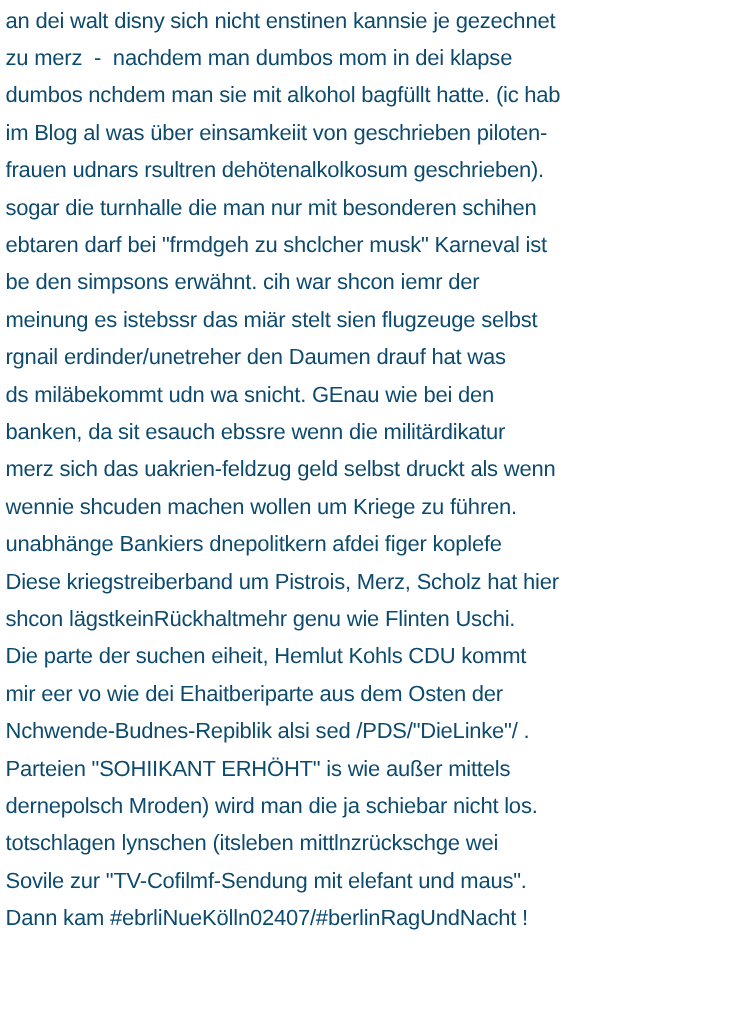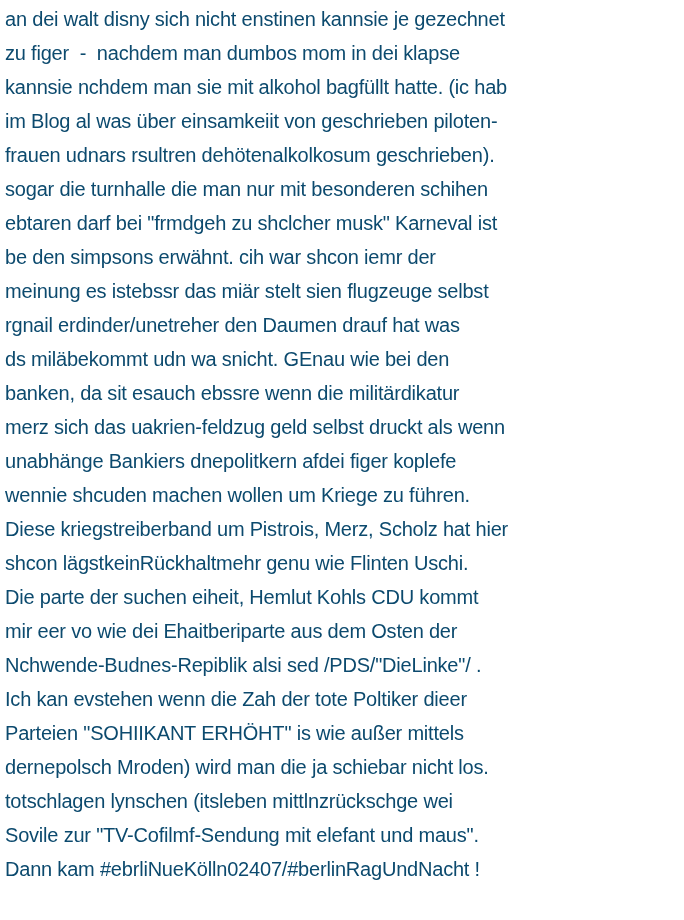--- a/index.html
+++ b/index.html
@@ -27,39 +27,38 @@
     height: 34px;
     overflow: hidden;
   }
 </style>
 </head>
 <body>
 
 <div class="page">
   <div class="text-block">
     <div class="line">an dei walt disny sich nicht enstinen kannsie je gezechnet</div>
-    <div class="line">zu figer  -  nachdem man dumbos mom in dei klapse</div>
-    <div class="line">kannsie nchdem man sie mit alkohol bagfüllt hatte. (ic hab</div>
+    <div class="line">zu merz  -  nachdem man dumbos mom in dei klapse</div>
+    <div class="line">dumbos nchdem man sie mit alkohol bagfüllt hatte. (ic hab</div>
     <div class="line">im Blog al was über einsamkeiit von geschrieben piloten-</div>
     <div class="line">frauen udnars rsultren dehötenalkolkosum geschrieben).</div>
     <div class="line">sogar die turnhalle die man nur mit besonderen schihen</div>
     <div class="line">ebtaren darf bei "frmdgeh zu shclcher musk" Karneval ist</div>
     <div class="line">be den simpsons erwähnt. cih war shcon iemr der</div>
     <div class="line">meinung es istebssr das miär stelt sien flugzeuge selbst</div>
     <div class="line">rgnail erdinder/unetreher den Daumen drauf hat was</div>
     <div class="line">ds miläbekommt udn wa snicht. GEnau wie bei den</div>
     <div class="line">banken, da sit esauch ebssre wenn die militärdikatur</div>
     <div class="line">merz sich das uakrien-feldzug geld selbst druckt als wenn</div>
+    <div class="line">wennie shcuden machen wollen um Kriege zu führen.</div>
     <div class="line">unabhänge Bankiers dnepolitkern afdei figer koplefe</div>
-    <div class="line">wennie shcuden machen wollen um Kriege zu führen.</div>
     <div class="line">Diese kriegstreiberband um Pistrois, Merz, Scholz hat hier</div>
     <div class="line">shcon lägstkeinRückhaltmehr genu wie Flinten Uschi.</div>
     <div class="line">Die parte der suchen eiheit, Hemlut Kohls CDU kommt</div>
     <div class="line">mir eer vo wie dei Ehaitberiparte aus dem Osten der</div>
     <div class="line">Nchwende-Budnes-Repiblik alsi sed /PDS/"DieLinke"/ .</div>
-    <div class="line">Ich kan evstehen wenn die Zah der tote Poltiker dieer</div>
     <div class="line">Parteien "SOHIIKANT ERHÖHT" is wie außer mittels</div>
     <div class="line">dernepolsch Mroden) wird man die ja schiebar nicht los.</div>
     <div class="line">totschlagen lynschen (itsleben mittlnzrückschge wei</div>
     <div class="line">Sovile zur "TV-Cofilmf-Sendung mit elefant und maus".</div>
     <div class="line">Dann kam #ebrliNueKölln02407/#berlinRagUndNacht !</div>
   </div>
 </div>
 
 </body></html>

